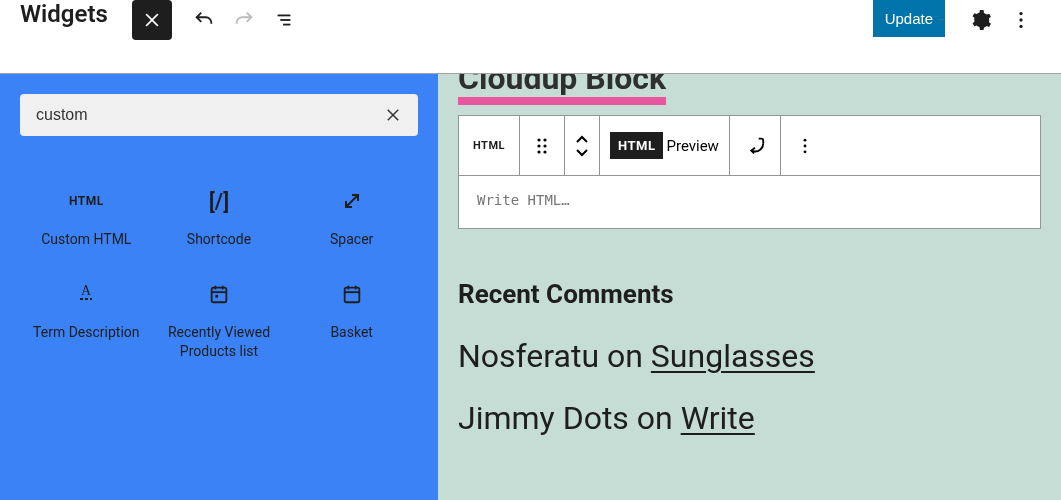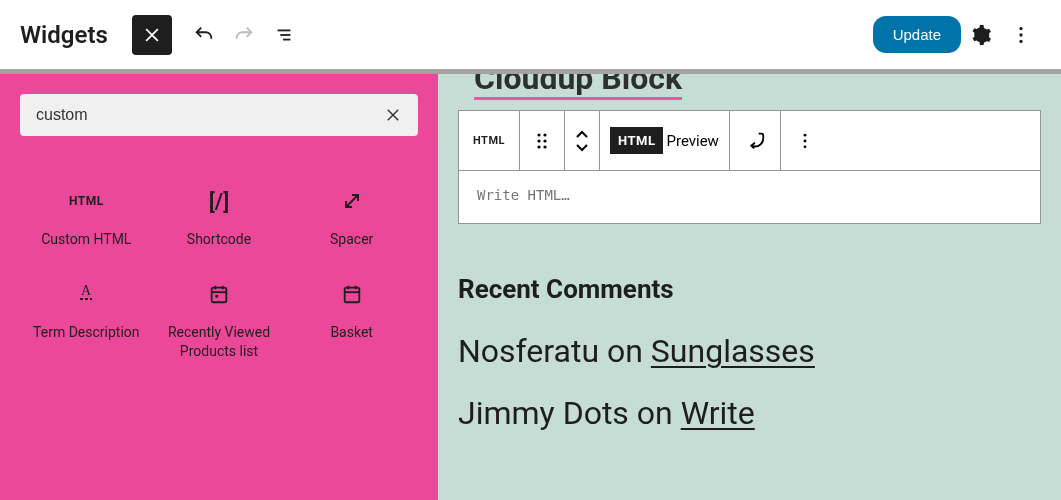--- a/index.html
+++ b/index.html
@@ -1,38 +1,38 @@
 <!DOCTYPE html>
 <html><head>
 <meta charset="utf-8">
 <style>
 * { box-sizing: border-box; margin: 0; padding: 0; }
 body { font-family: -apple-system, BlinkMacSystemFont, "Segoe UI", Roboto, sans-serif; width: 1061px; height: 500px; overflow: hidden; background: #fff; }
 
-.header { display: flex; align-items: center; height: 74px; padding: 0 20px; border-bottom: 5px solid #a3a3a3; }
+.header { display: flex; align-items: flex-start; height: 74px; padding: 0 20px; border-bottom: 1px solid #a3a3a3; }
 .header-title { font-size: 24px; font-weight: 600; color: #1e1e1e; margin-right: 24px; }
 .close-btn { width: 40px; height: 40px; background: #1e1e1e; color: #fff; display: flex; align-items: center; justify-content: center; border-radius: 4px; margin-right: 12px; cursor: pointer; }
 .toolbar-btn { width: 40px; height: 40px; display: flex; align-items: center; justify-content: center; cursor: pointer; color: #1e1e1e; }
 .toolbar-btn.disabled { color: #bbb; cursor: default; }
 .spacer-flex { flex: 1; }
-.update-btn { background: #0073aa; color: #fff; padding: 10px 20px; font-size: 15px; border: none; border-radius: 13px; cursor: pointer; }
+.update-btn { background: #0073aa; color: #fff; padding: 10px 12px; font-size: 15px; border: none; border-radius: 0; cursor: pointer; margin-right: 16px; }
 
 .main { display: flex; height: 426px; }
-.sidebar { width: 438px; padding: 20px; background: #ec4899; overflow-y: auto; }
+.sidebar { width: 438px; padding: 20px; background: #3b82f6; overflow-y: auto; }
 .search-box { background: #f0f0f0; border-radius: 4px; padding: 12px 16px; display: flex; align-items: center; margin-bottom: 40px; }
 .search-box input { flex: 1; border: none; background: transparent; font-size: 16px; outline: none; color: #333; }
 .clear-btn { cursor: pointer; color: #333; font-size: 18px; }
 
 .block-grid { display: grid; grid-template-columns: repeat(3, 1fr); gap: 10px 0; }
 .block-item { display: flex; flex-direction: column; align-items: center; padding: 10px 8px; cursor: pointer; text-align: center; }
 .block-icon { height: 30px; display: flex; align-items: center; justify-content: center; margin-bottom: 14px; color: #1e1e1e; font-size: 20px; }
 .block-label { font-size: 14px; color: #1e1e1e; line-height: 1.35; }
 
 .canvas { flex: 1; background: #c6ddd6; padding: 0 20px; overflow-y: auto; position: relative; }
-.widget-title-prev { font-size: 32px; font-weight: 700; color: #1e1e1e; border-bottom: 3px solid #ec4899; display: inline-block; margin-top: -26px; margin-bottom: 10px; opacity: 0.9; margin-left: 16px; }
+.widget-title-prev { font-size: 32px; font-weight: 700; color: #1e1e1e; border-bottom: 8px solid #ec4899; display: inline-block; margin-top: -26px; margin-bottom: 10px; opacity: 0.9; }
 
 .block-editor { background: #fff; border: 1px solid #949494; margin-bottom: 50px; }
 .block-toolbar { display: flex; border-bottom: 1px solid #949494; height: 60px; }
 .tb-cell { border-right: 1px solid #949494; display: flex; align-items: center; justify-content: center; padding: 0 14px; }
 .tb-cell:last-child { border-right: none; }
 .tb-cell.drag { cursor: grab; }
 .tb-cell.mover { flex-direction: column; gap: 2px; padding: 0 10px; }
 .html-badge { background: #1e1e1e; color: #fff; font-weight: 700; font-size: 13px; padding: 6px 8px; letter-spacing: 0.5px; }
 .html-badge.small { background: transparent; color: #1e1e1e; font-size: 11px; padding: 0; }
 .preview-label { font-size: 15px; margin-left: 3px; cursor: pointer; }

